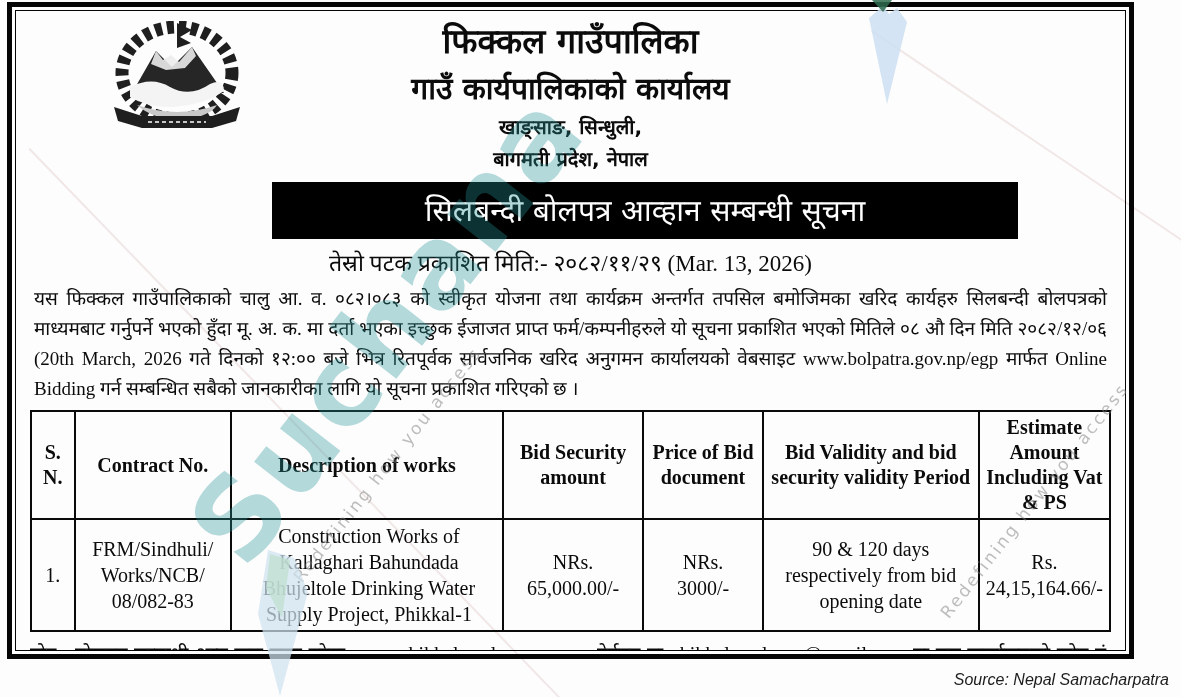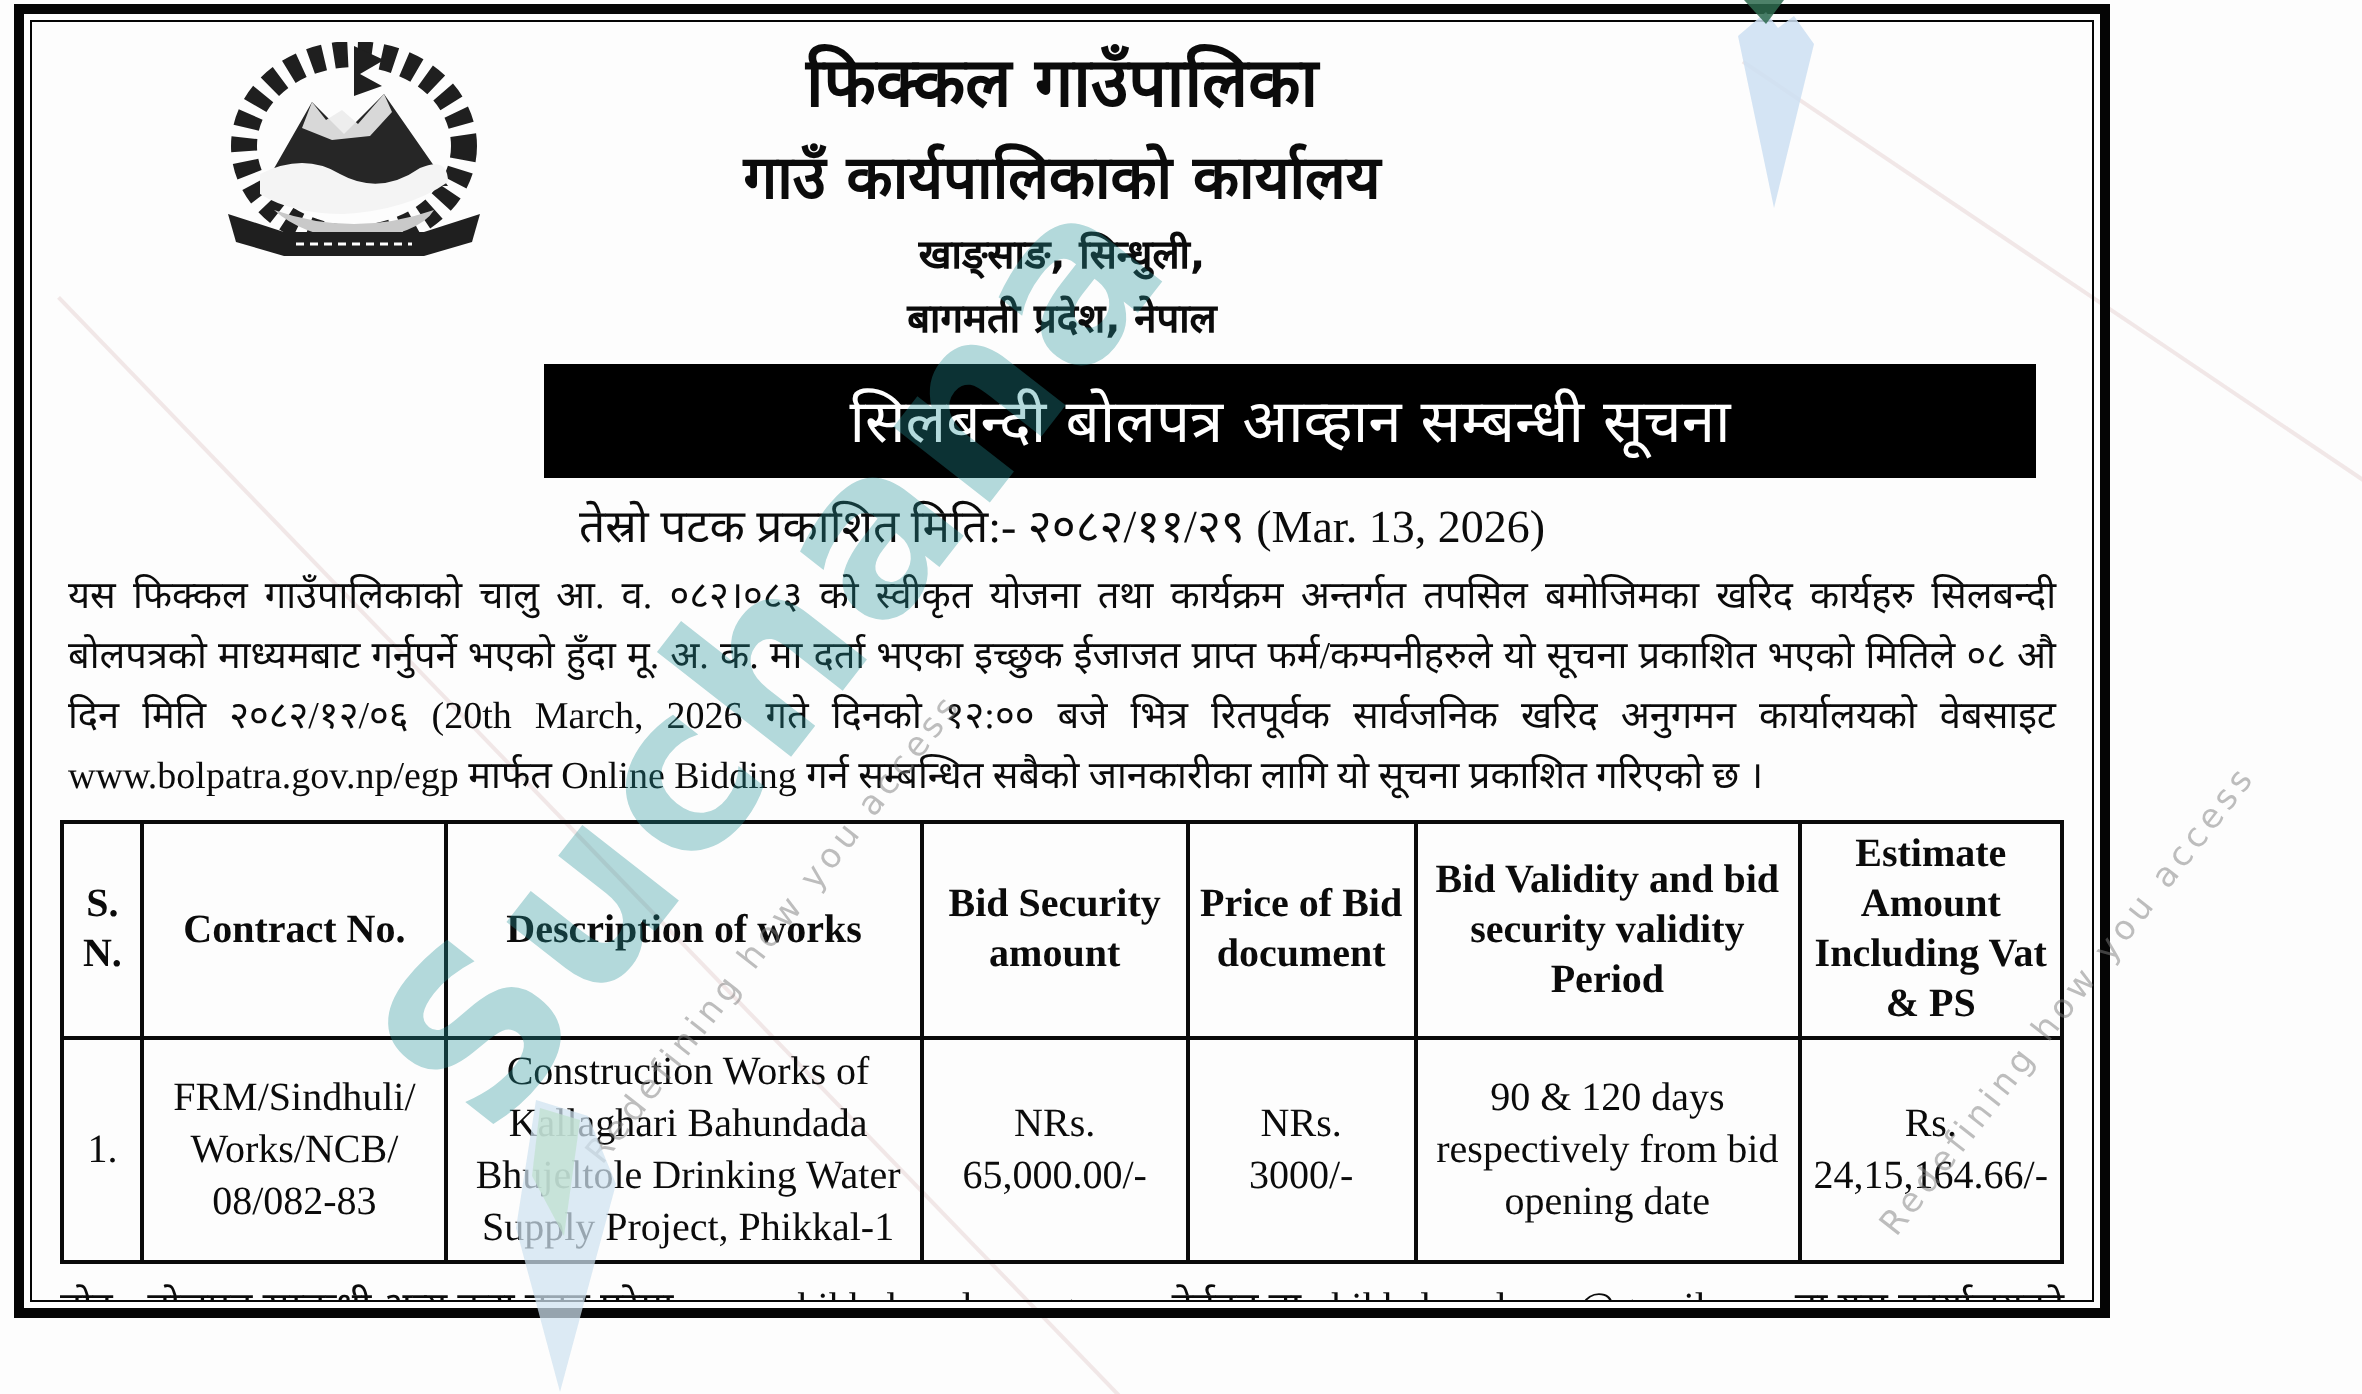--- a/index.html
+++ b/index.html
@@ -1,20 +1,20 @@
 <!DOCTYPE html>
 <html><head>
 <meta charset="utf-8">
 <style>
   html,body { margin:0; padding:0; background:#ffffff; }
   .page { position:relative; width:1181px; height:697px; background:#fdfdfd; overflow:hidden;
           font-family:"DejaVu Sans",sans-serif; color:#0b0b0b; }
 
   
-  .notice { position:absolute; left:7px; top:2px; width:1048px; height:657px;
+  .notice { position:absolute; left:7px; top:2px; width:1127px; height:657px;
             border:5px solid #050505; box-sizing:border-box; }
   .inner  { position:absolute; left:3px; top:3px; right:3px; bottom:3px;
             border:1px solid #050505; padding:4px 14px 4px; box-sizing:border-box; overflow:hidden; }
 
   
   .header { position:relative; text-align:center; }
   .emblem { position:absolute; left:62px; top:4px; width:170px; height:112px; }
   .t1 { font-size:34px; font-weight:bold; margin-top:2px; }
   .t2 { font-size:30px; font-weight:bold; margin-top:4px; }
   .addr { font-size:20px; font-weight:bold; margin-top:5px; }
@@ -147,14 +147,15 @@
     <polygon points="6,14 20,2 26,10 34,4 44,18 24,100" fill="#cddff2" opacity="0.85"></polygon>
   </svg>
   <svg class="kite" style="left:872px; top:0px;" width="20" height="12" viewBox="0 0 20 12">
     <polygon points="0,0 20,0 11,12" fill="#2e6b4f" opacity="0.85"></polygon>
   </svg>
   <svg class="kite" style="left:256px; top:548px;" width="56" height="149" viewBox="0 0 56 149">
     <polygon points="12,2 38,10 52,44 24,148 2,66" fill="#cfe2f0" opacity="0.72"></polygon>
     <polygon points="14,6 34,12 26,70 10,40" fill="#bfe0cf" opacity="0.72"></polygon>
   </svg>
 
+  <div class="source">Source: Nepal Samacharpatra</div>
 
 </div>
 
 </body></html>

